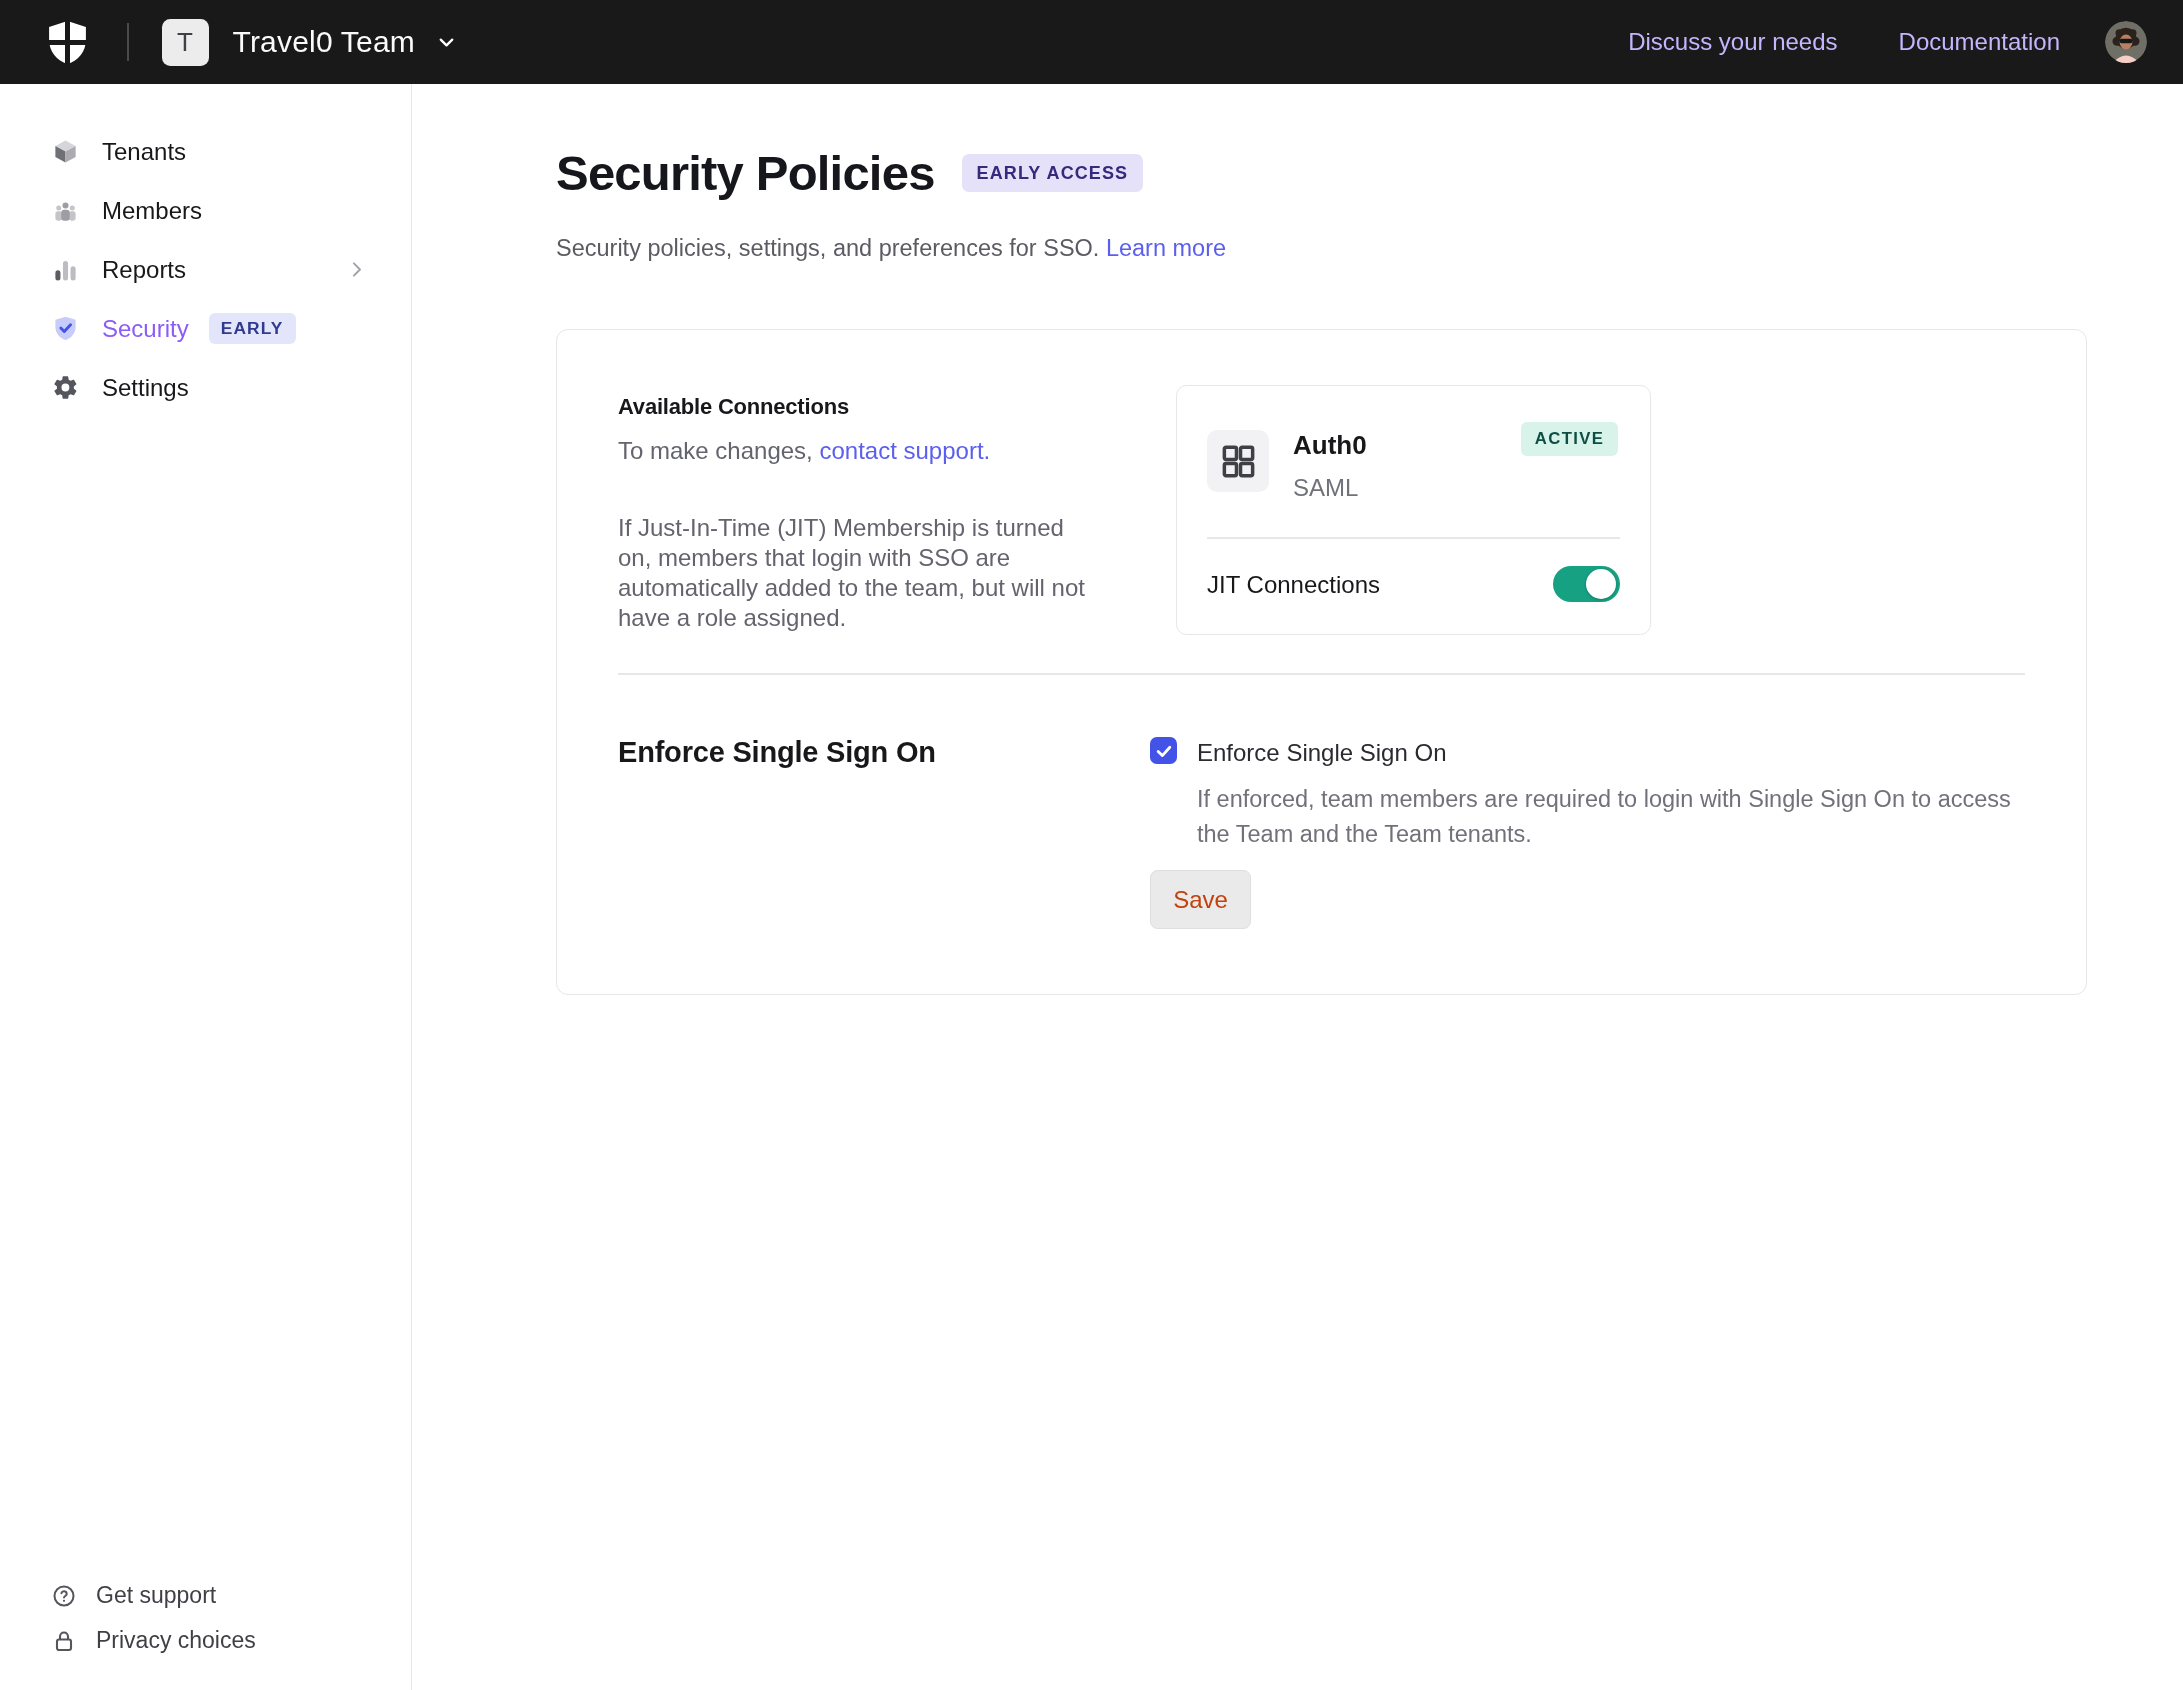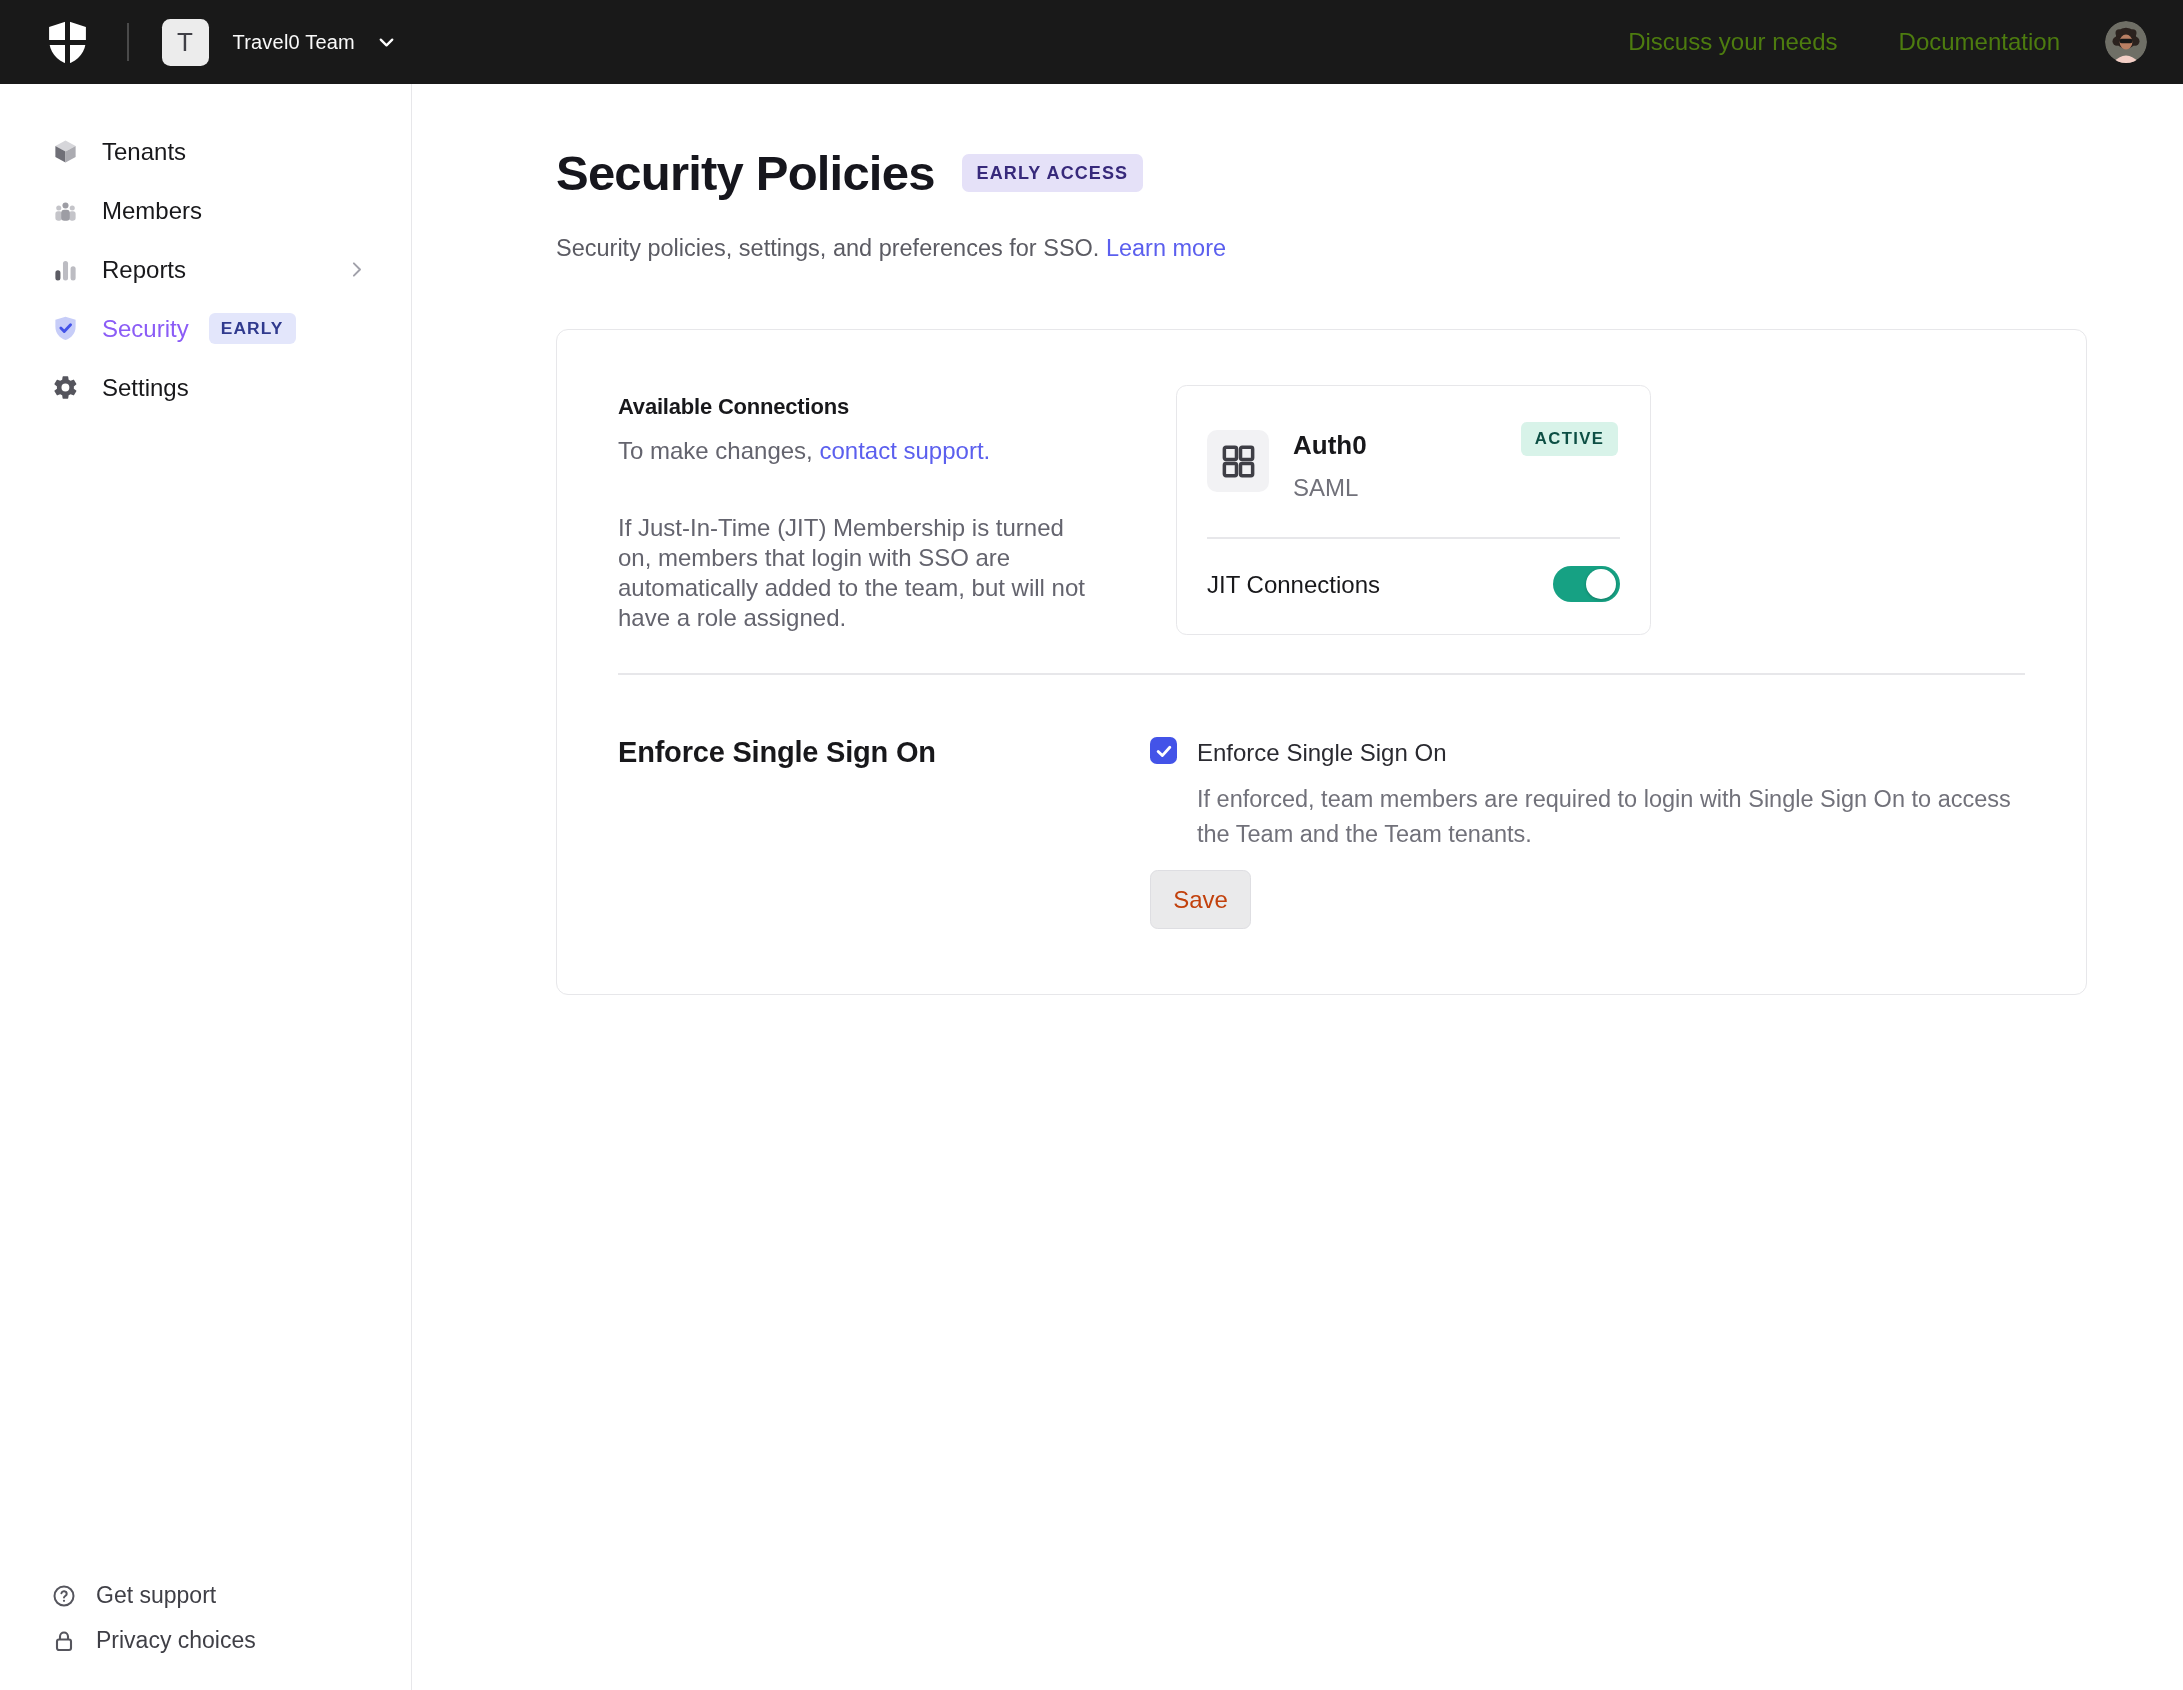--- a/index.html
+++ b/index.html
@@ -10,24 +10,24 @@
   
   .topbar { position:absolute; left:0; top:0; width:2183px; height:84px; background:#191919;
             display:flex; align-items:center; padding:0 36px 0 44px; }
   .logo { position:relative; width:47px; height:47px; flex:0 0 auto; }
   .logo svg { position:absolute; inset:0; }
   .logo .gap-v { position:absolute; left:50%; top:0; width:4.5px; height:100%; margin-left:-2.3px; background:#191919; }
   .logo .gap-h { position:absolute; top:46%; left:0; height:4.5px; width:100%; background:#191919; }
   .topbar-divider { width:1.5px; height:38px; background:#4a4a4a; margin:0 33px 0 36px; }
   .team-avatar { width:47px; height:47px; border-radius:8.3px; background:#ececec; color:#3f3f46;
                  display:flex; align-items:center; justify-content:center; font-size:26px; font-weight:500; }
-  .team-name { color:#fafafa; font-size:20px; font-weight:500; margin-left:24px; letter-spacing:0.2px; }
+  .team-name { color:#fafafa; font-size:30px; font-weight:500; margin-left:24px; letter-spacing:0.2px; }
   .team-chevron { margin-left:20px; display:flex; align-items:center; }
   .topbar-spacer { flex:1; }
-  .topbar-link { color:#4d7c0f; font-size:24px; margin-left:61px; cursor:pointer; }
+  .topbar-link { color:#c4b5fd; font-size:24px; margin-left:61px; cursor:pointer; }
   .user-avatar { width:42px; height:42px; border-radius:50%; overflow:hidden; margin-left:45px; flex:0 0 auto; }
 
   
   .sidebar { position:absolute; left:8px; top:84px; width:404px; height:1606px; background:#fff;
              border-right:1.5px solid #e7e7ea; }
   .nav { padding-top:38px; }
   .nav-item { height:59px; display:flex; align-items:center; padding:0 44px 0 44px; cursor:pointer; }
   .nav-item .nav-icon { width:27px; height:27px; display:flex; align-items:center; justify-content:center; flex:0 0 auto; }
   .nav-item .nav-label { font-size:24px; color:#18181b; margin-left:23px; }
   .nav-item.active .nav-label { color:#8b5cf6; }

